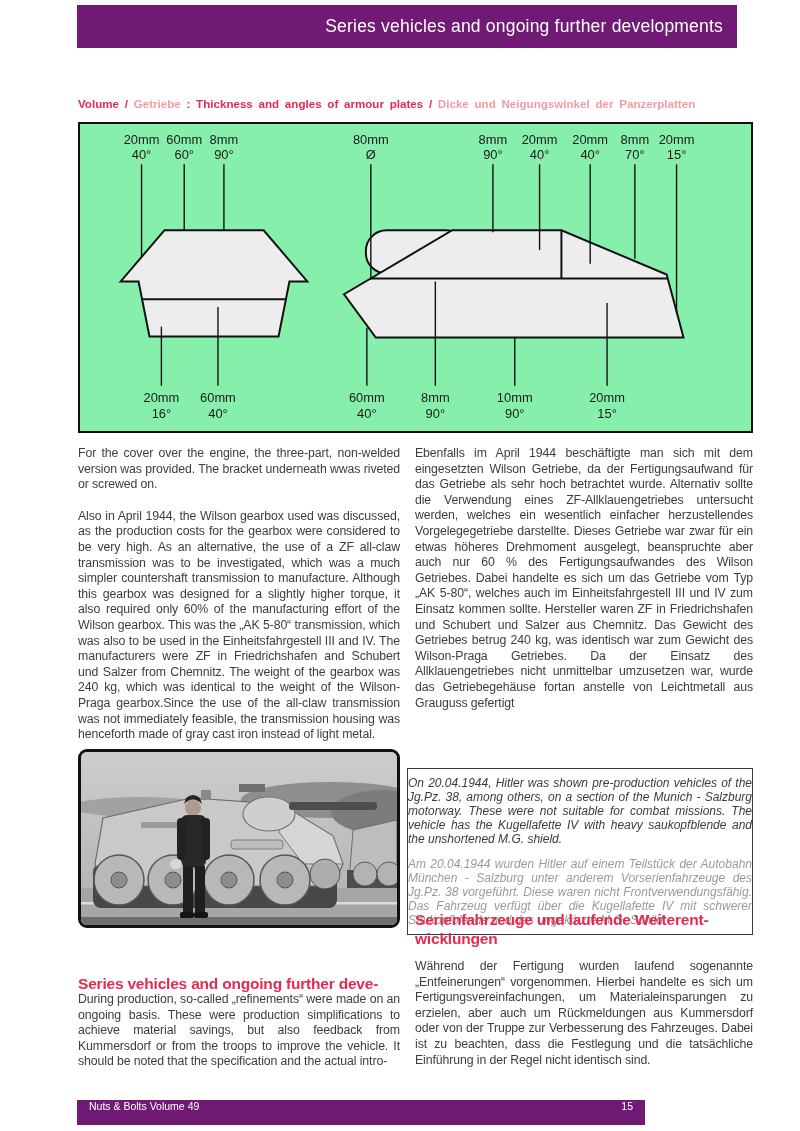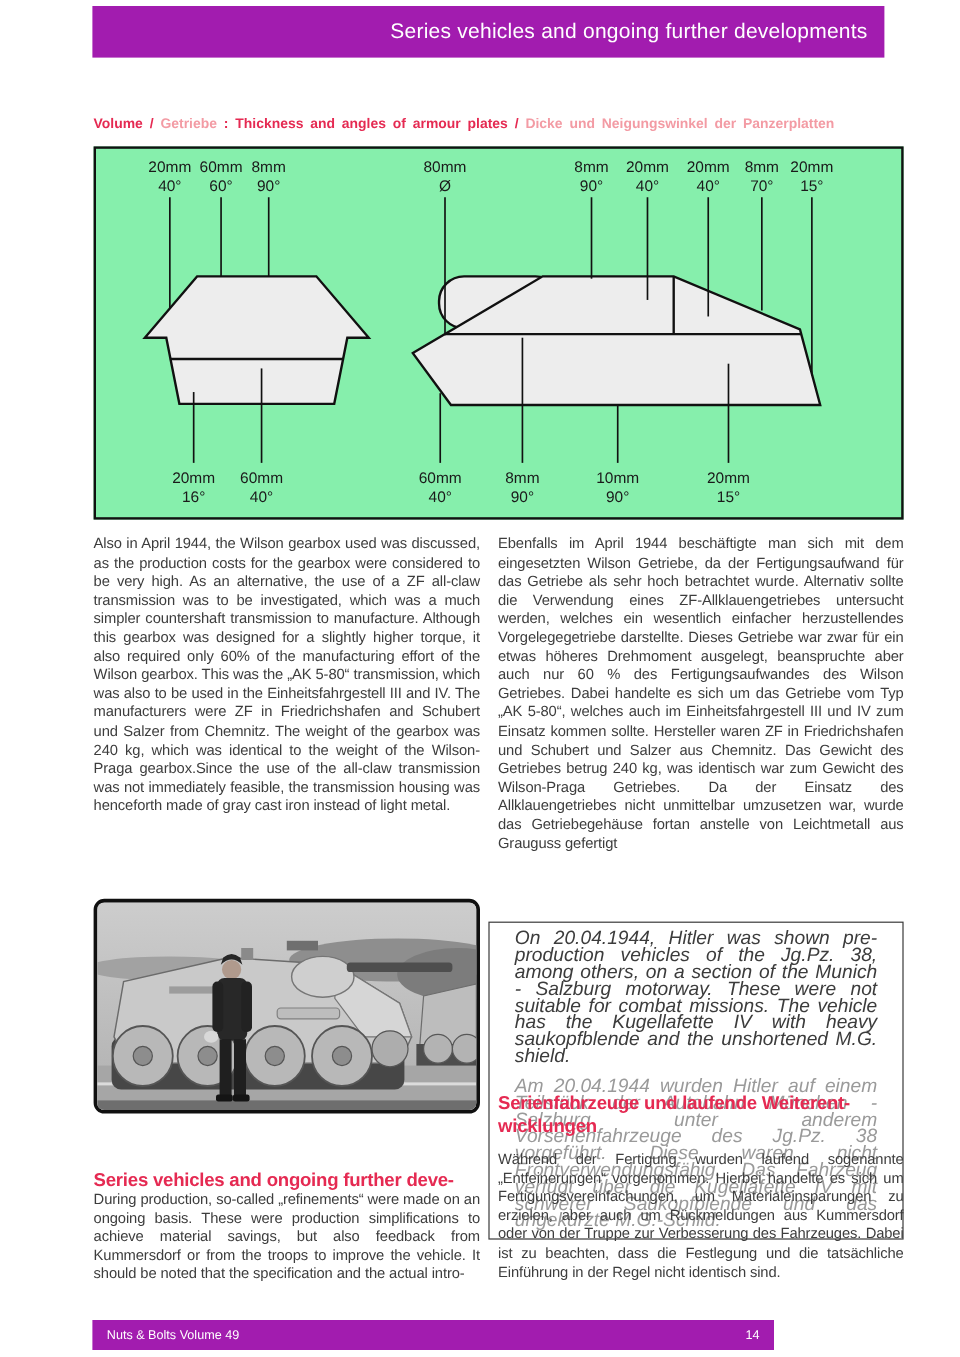--- a/index.html
+++ b/index.html
@@ -4,29 +4,29 @@
 <style>
   * { margin:0; padding:0; box-sizing:border-box; }
   html,body { background:#ffffff; }
   body {
     width:800px; height:1131px; position:relative; overflow:hidden;
     font-family:"Liberation Sans", sans-serif; color:#3d3d3d;
   }
   .abs { position:absolute; }
 
   
-  .bar { background:#a21caf; color:#ffffff; }
+  .bar { background:#701a75; color:#ffffff; }
   .header-bar {
     left:77px; top:5px; width:660px; height:43px;
     display:flex; align-items:center; justify-content:flex-end;
     padding-right:14px; font-size:17.5px; letter-spacing:0.2px;
   }
   .footer-bar {
     left:77px; top:1100px; width:568px; height:25px;
-    display:flex; align-items:center; justify-content:space-between;
+    display:flex; align-items:flex-start; justify-content:space-between;
     padding:0 12px; font-size:10.5px;
   }
 
   
   .drawing-title {
     left:78px; top:97px; width:675px;
     font-size:11.6px; font-weight:bold; word-spacing:2.5px;
   }
   .c-red   { color:#e52a52; }
   .c-pink  { color:#f39ba4; }
@@ -51,21 +51,21 @@
   
   .photo-frame {
     left:78px; top:749px; width:322px; height:179px;
     border:3px solid #101010; border-radius:9px; overflow:hidden; background:#c4c4c4;
   }
 
   
   .caption-box {
     left:407px; top:768px; width:346px; min-height:133px;
     border:1px solid #3a3a3a; background:#fff;
-    padding:7px 21px; font-style:italic; font-size:16px; line-height:14px;
+    padding:7px 0; font-style:italic; font-size:12px; line-height:14px;
     text-align:justify;
   }
   .caption-en { color:#3c3c3c; margin-bottom:11px; }
   .caption-de { color:#9a9a9a; }
 
   
   .sec-heading { font-size:15.5px; font-weight:bold; color:#e52a52; line-height:19px; letter-spacing:-0.2px; }
   .heading-left  { left:78px;  top:974px; width:322px; }
   .heading-right { left:415px; top:910px; width:338px; }
   .para-left-bottom  { left:78px;  top:992px; width:322px; }
@@ -163,20 +163,21 @@
         <text x="438" y="283">10mm</text>
         <text x="438" y="299">90°</text>
         <text x="531" y="283">20mm</text>
         <text x="531" y="299">15°</text>
       </g>
     </g>
   </svg>
 </div>
 
 <div class="abs col col-left-top">
+  <p>For the cover over the engine, the three-part, non-welded version was provided. The bracket underneath wwas riveted or screwed on.</p>
   <p>Also in April 1944, the Wilson gearbox used was discussed, as the production costs for the gearbox were considered to be very high. As an alternative, the use of a ZF all-claw transmission was to be investigated, which was a much simpler countershaft transmission to manufacture. Although this gearbox was designed for a slightly higher torque, it also required only 60% of the manufacturing effort of the Wilson gearbox. This was the „AK 5-80“ transmission, which was also to be used in the Einheitsfahrgestell III and IV. The manufacturers were ZF in Friedrichshafen and Schubert und Salzer from Chemnitz. The weight of the gearbox was 240 kg, which was identical to the weight of the Wilson-Praga gearbox.Since the use of the all-claw transmission was not immediately feasible, the transmission housing was henceforth made of gray cast iron instead of light metal.</p>
 </div>
 <div class="abs col col-right-top">
   <p>Ebenfalls im April 1944 beschäftigte man sich mit dem eingesetzten Wilson Getriebe, da der Fertigungsaufwand für das Getriebe als sehr hoch betrachtet wurde. Alternativ sollte die Verwendung eines ZF-Allklauengetriebes untersucht werden, welches ein wesentlich einfacher herzustellendes Vorgelegegetriebe darstellte. Dieses Getriebe war zwar für ein etwas höheres Drehmoment ausgelegt, beanspruchte aber auch nur 60 % des Fertigungsaufwandes des Wilson Getriebes. Dabei handelte es sich um das Getriebe vom Typ „AK 5-80“, welches auch im Einheitsfahrgestell III und IV zum Einsatz kommen sollte. Hersteller waren ZF in Friedrichshafen und Schubert und Salzer aus Chemnitz. Das Gewicht des Getriebes betrug 240 kg, was identisch war zum Gewicht des Wilson-Praga Getriebes. Da der Einsatz des Allklauengetriebes nicht unmittelbar umzusetzen war, wurde das Getriebegehäuse fortan anstelle von Leichtmetall aus Grauguss gefertigt</p>
 </div>
 
 <div class="abs photo-frame">
   <svg width="316" height="173" viewBox="0 0 316 173">
     <defs>
       <linearGradient id="sky" x1="0" y1="0" x2="0" y2="1">
@@ -263,14 +264,14 @@
 <div class="abs sec-heading heading-right">
   <div>Serienfahrzeuge und laufende Weiterent-</div>
   <div>wicklungen</div>
 </div>
 <div class="abs col para-right-bottom">
   <p>Während der Fertigung wurden laufend sogenannte „Entfeinerungen“ vorgenommen. Hierbei handelte es sich um Fertigungsvereinfachungen, um Materialeinsparungen zu erzielen, aber auch um Rückmeldungen aus Kummersdorf oder von der Truppe zur Verbesserung des Fahrzeuges. Dabei ist zu beachten, dass die Festlegung und die tatsächliche Einführung in der Regel nicht identisch sind.</p>
 </div>
 
 <div class="abs bar footer-bar">
   <span>Nuts &amp; Bolts Volume 49</span>
-  <span>14</span>
+  <span>15</span>
 </div>
 
 </body></html>

